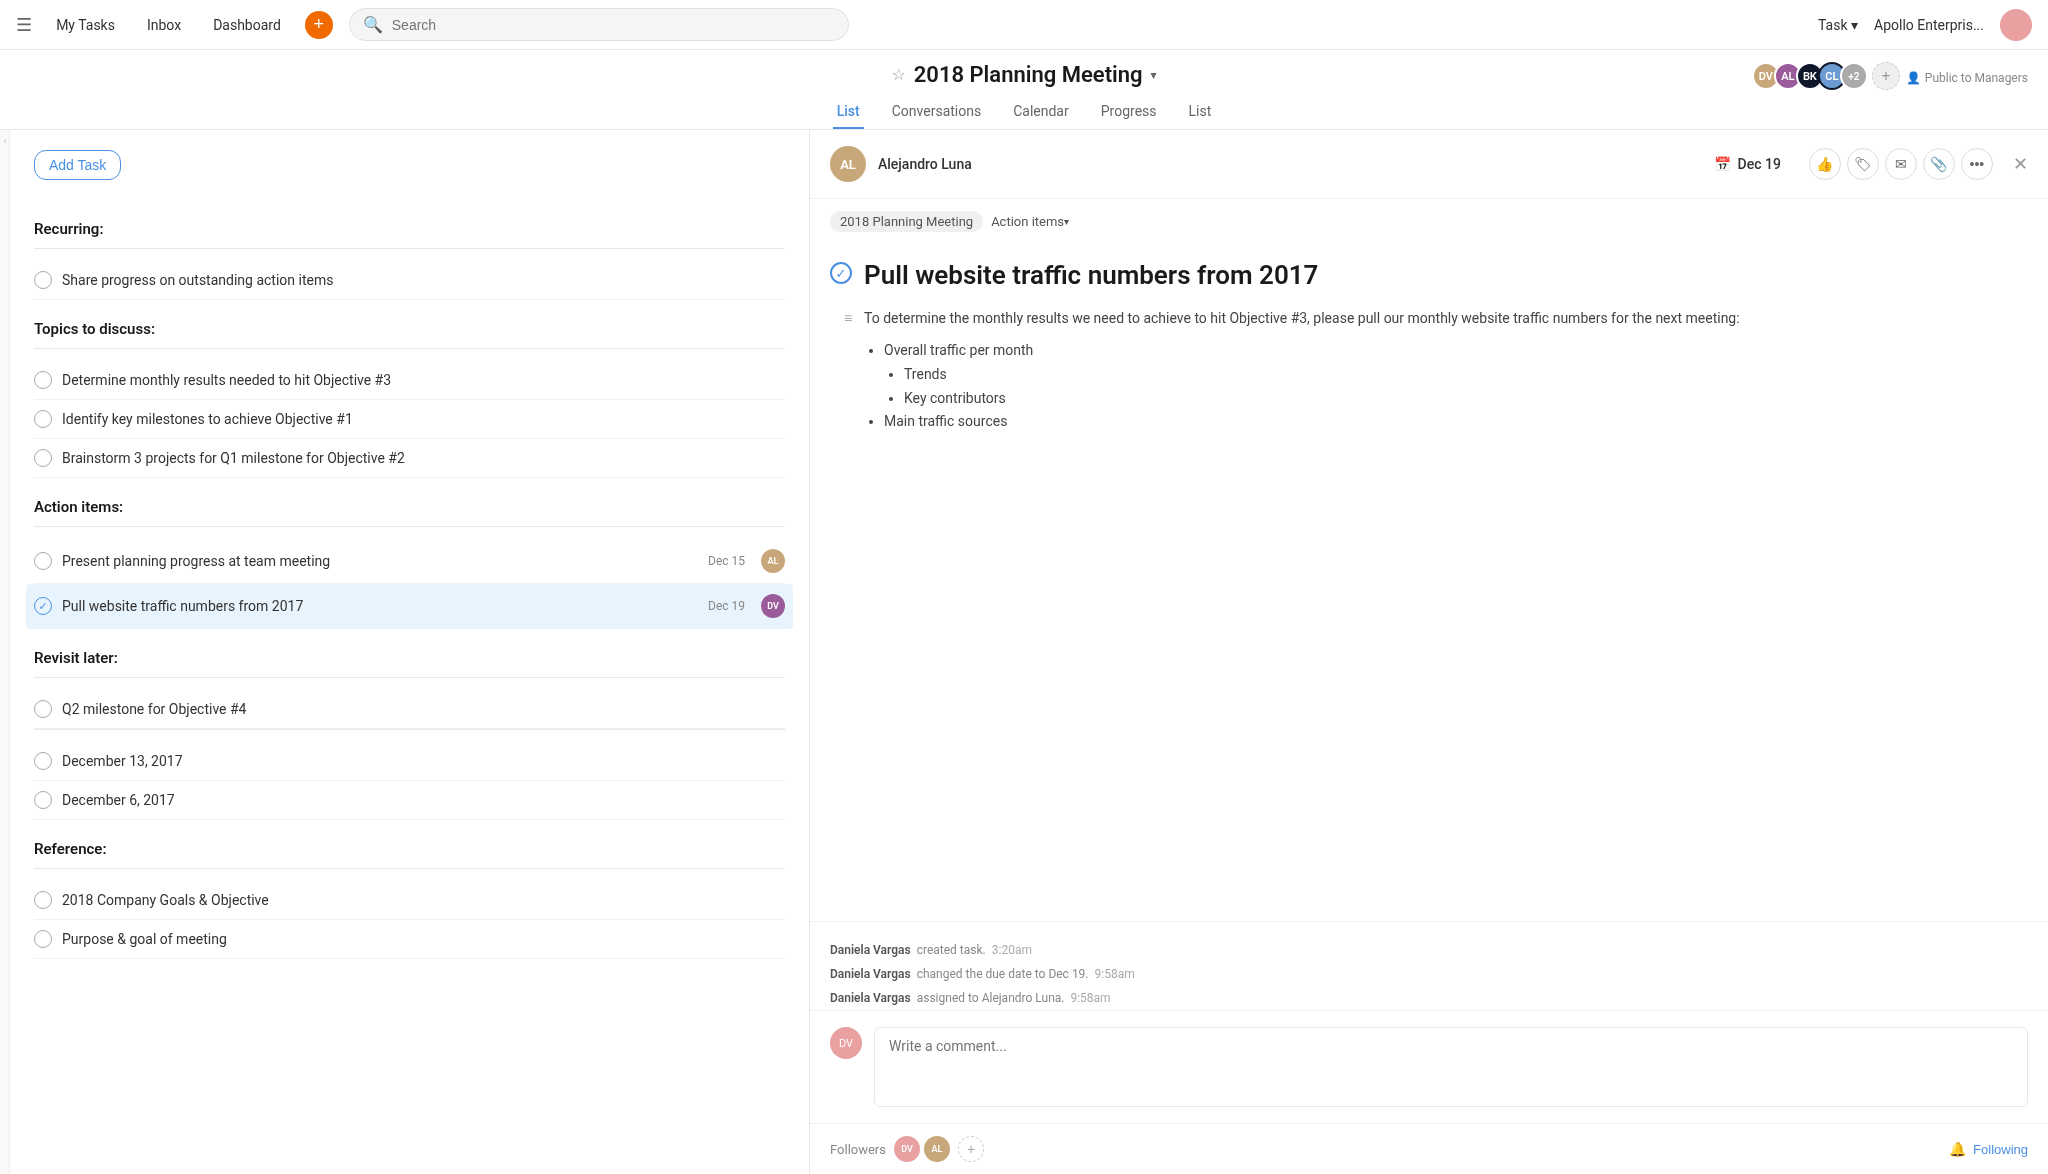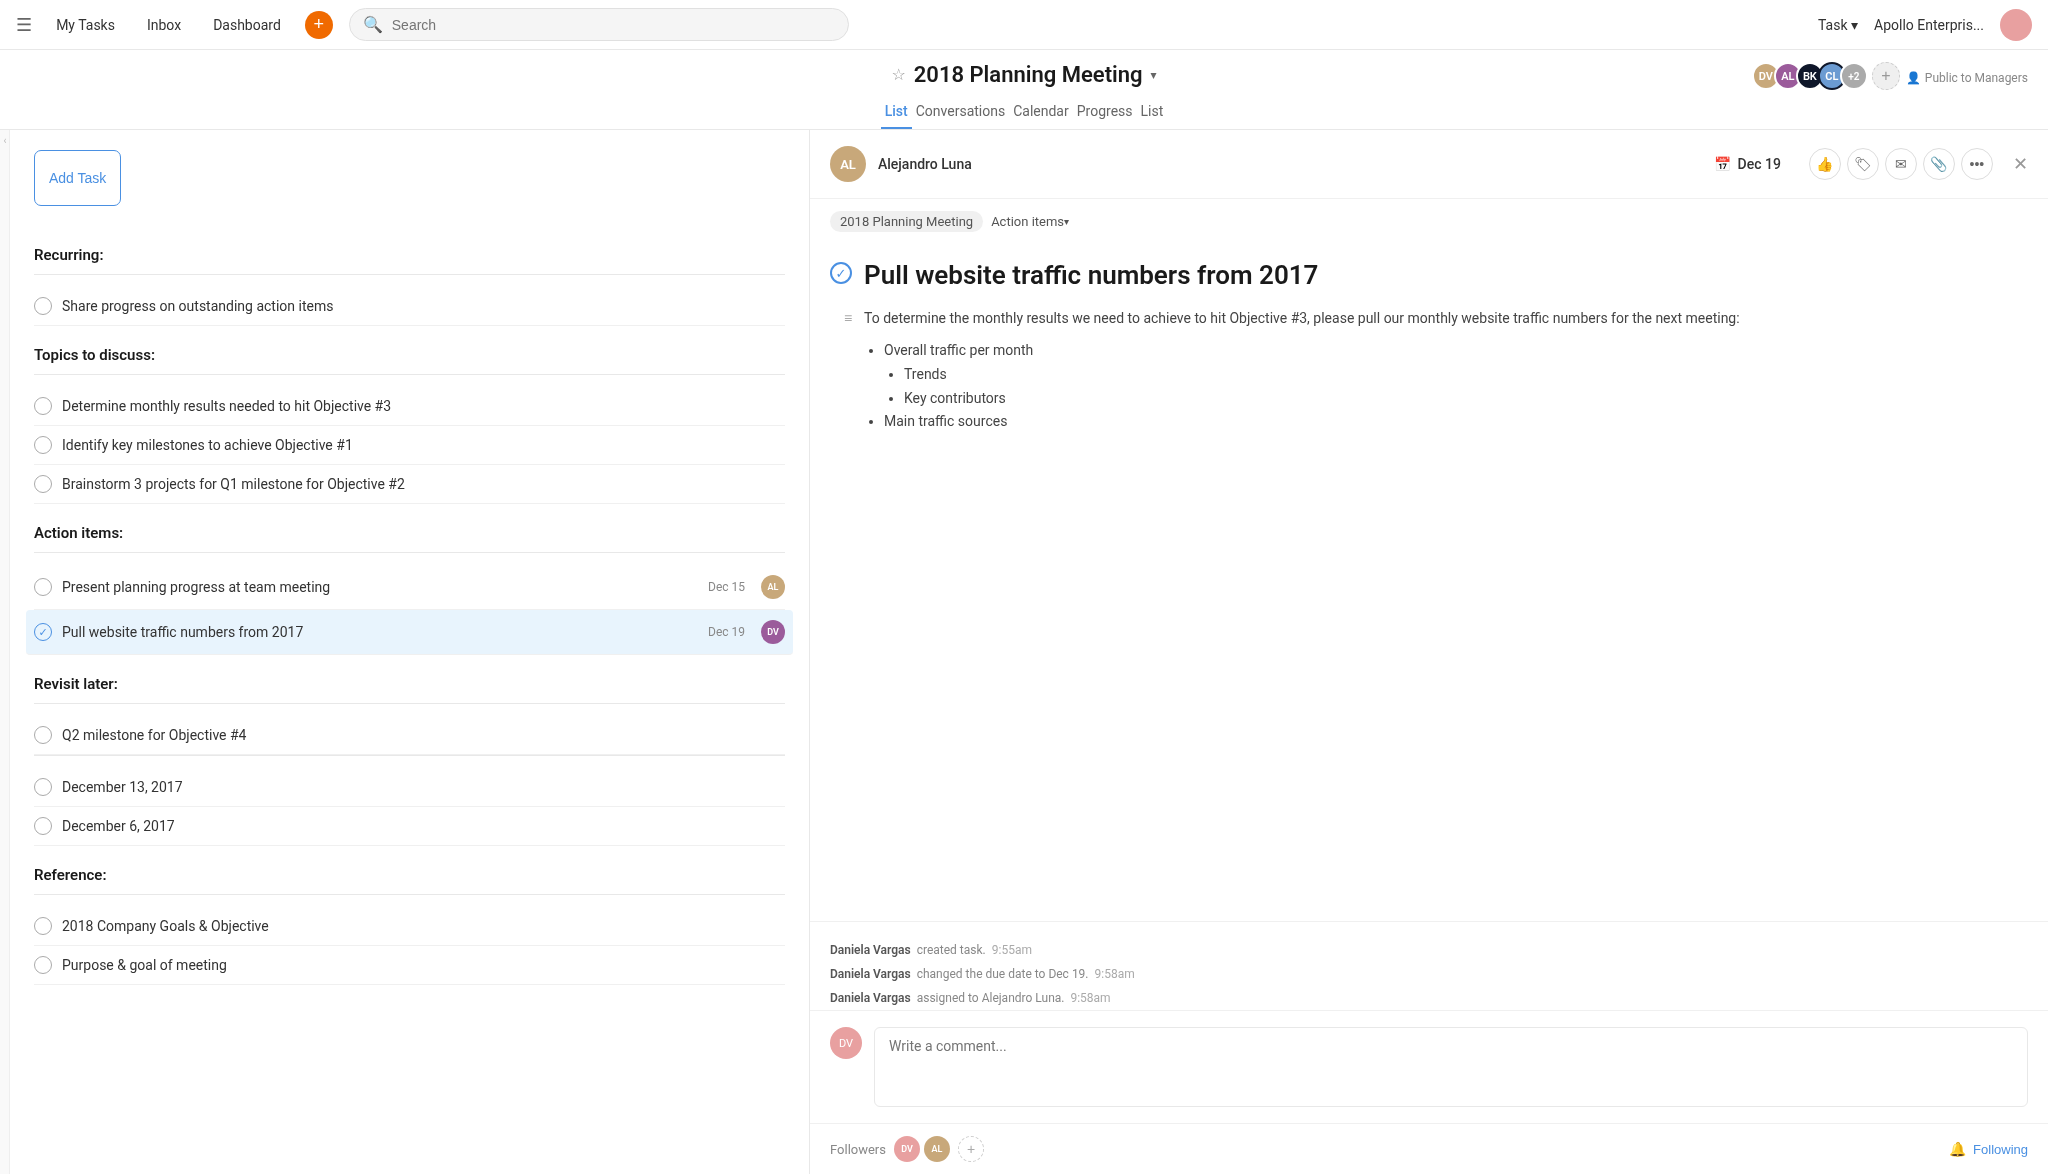--- a/index.html
+++ b/index.html
@@ -29,41 +29,41 @@
 
     
     .project-header {
       background: #fff; border-bottom: 1px solid #e8e8e8; display: flex; flex-direction: column; align-items: center;
       padding: 12px 0 0 0; position: relative;
     }
     .project-title-row { display: flex; align-items: center; gap: 8px; margin-bottom: 8px; }
     .project-title { font-size: 22px; font-weight: 600; color: #1a1a1a; }
     .star-icon { color: #999; font-size: 16px; cursor: pointer; }
     .chevron-down { color: #666; font-size: 12px; cursor: pointer; }
-    .project-tabs { display: flex; align-items: center; }
+    .project-tabs { display: flex; gap: 24px; align-items: center; }
     .tab { font-size: 14px; color: #666; padding: 8px 4px; cursor: pointer; border-bottom: 2px solid transparent; }
     .tab.active { color: #4a90e2; border-bottom: 2px solid #4a90e2; font-weight: 500; }
     .header-right-actions { position: absolute; right: 20px; top: 12px; display: flex; align-items: center; gap: 6px; }
     .avatar-sm { width: 28px; height: 28px; border-radius: 50%; display: flex; align-items: center; justify-content: center; font-size: 11px; font-weight: 600; color: #fff; }
     .avatar-a { background: #c8a87a; }
     .avatar-b { background: #9b5b9b; }
     .avatar-c { background: #0f172a; }
     .avatar-d { background: #6b9bd2; }
     .avatar-extra { background: #aaa; font-size: 10px; }
     .add-member-btn { width: 28px; height: 28px; border-radius: 50%; border: 1px dashed #ccc; display: flex; align-items: center; justify-content: center; color: #999; cursor: pointer; font-size: 16px; }
     .public-label { font-size: 12px; color: #888; display: flex; align-items: center; gap: 4px; margin-top: 4px; }
 
     
     .main-content { display: flex; height: calc(100vh - 130px); }
 
     
     .left-panel { width: 800px; background: #fff; border-right: 1px solid #e8e8e8; overflow-y: auto; padding: 20px 24px; }
     .add-task-btn {
-      border: 1px solid #4a90e2; color: #4a90e2; background: #fff; border-radius: 7px;
-      padding: 19px 14px; font-size: 14px; cursor: pointer; font-weight: 500; margin-bottom: 20px;
+      border: 1px solid #4a90e2; color: #4a90e2; background: #fff; border-radius: 12px;
+      padding: 6px 14px; font-size: 14px; cursor: pointer; font-weight: 500; margin-bottom: 20px;
     }
     .filter-btn { background: none; border: none; cursor: pointer; color: #888; font-size: 16px; padding: 4px; }
 
     .section-header { font-size: 15px; font-weight: 600; color: #1a1a1a; margin-bottom: 10px; margin-top: 20px; }
     .section-divider { border: none; border-top: 1px solid #e8e8e8; margin-bottom: 12px; }
     .task-item {
       display: flex; align-items: center; padding: 10px 0; border-bottom: 1px solid #f0f0f0; gap: 10px; cursor: pointer;
     }
     .task-item.selected { background: #e8f4fd; margin: 0 -8px; padding-left: 8px; padding-right: 8px; border-radius: 4px; }
     .task-checkbox {
@@ -326,21 +326,21 @@
           </li>
           <li>Main traffic sources</li>
         </ul>
       </div>
     </div>
 
     <div class="activity-section">
       <div class="activity-item">
         <strong>Daniela Vargas</strong> 
           <span>created task.</span> 
-          <span style="color:#aaa;">9:55am</span>
+          <span style="color:#aaa;">3:20am</span>
       </div>
       <div class="activity-item">
         <strong>Daniela Vargas</strong> 
           <span>changed the due date to Dec 19.</span> 
           <span style="color:#aaa;">9:58am</span>
       </div>
       <div class="activity-item">
         <strong>Daniela Vargas</strong> 
           <span>assigned to Alejandro Luna.</span> 
           <span style="color:#aaa;">9:58am</span>

